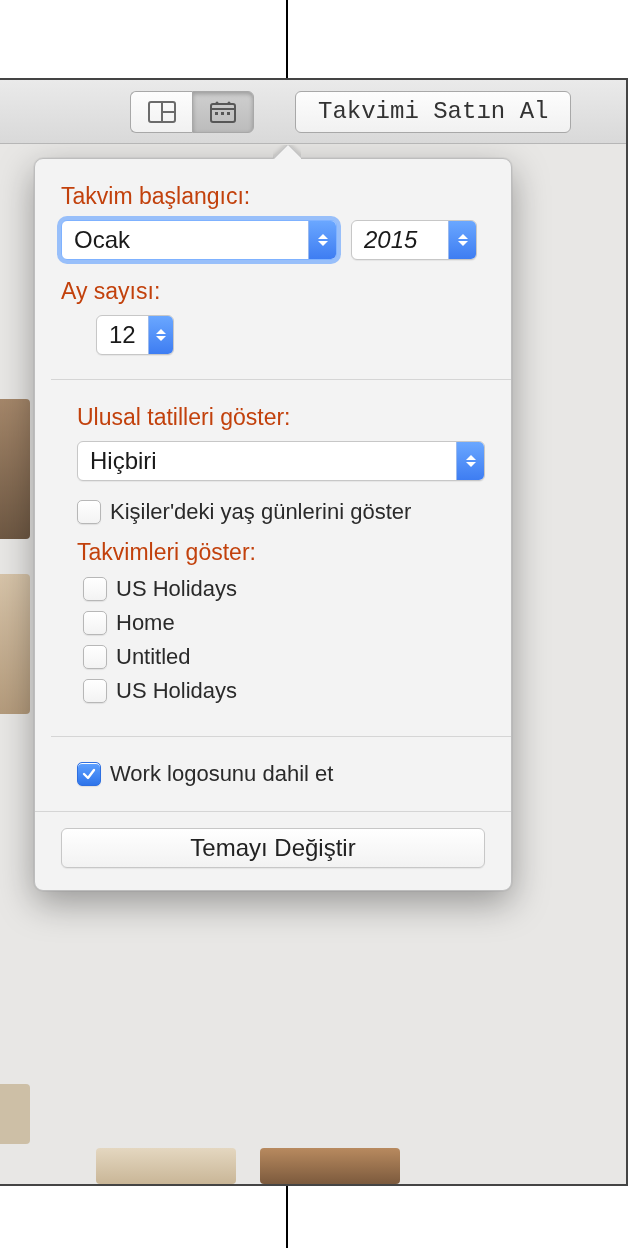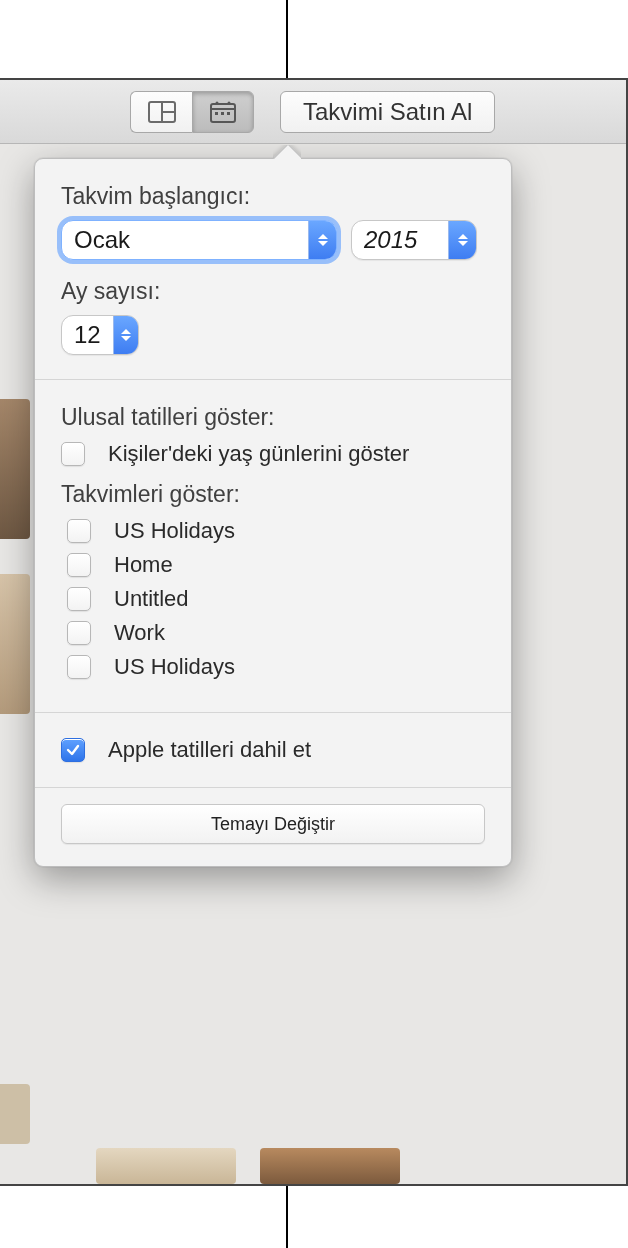--- a/index.html
+++ b/index.html
@@ -44,29 +44,29 @@
       display: flex; align-items: center; justify-content: center;
       color: #555;
     }
     .seg-btn.left { border-radius: 6px 0 0 6px; border-right: none; }
     .seg-btn.right { border-radius: 0 6px 6px 0; }
     .seg-btn.active {
       background: linear-gradient(#cfcfcf, #bcbcbc);
       box-shadow: inset 0 2px 4px rgba(0,0,0,.25);
     }
     .buy-btn {
-      margin-left: 26px;
+      margin-left: 41px;
       height: 42px;
       padding: 0 22px;
       background: linear-gradient(#fdfdfd, #f1f1f1);
       border: 1px solid #a8a8a8;
       border-radius: 6px;
       font-size: 24px;
       color: #333;
-      display: flex; align-items: center;
+      display: flex; align-items: center; font-family: Liberation Mono, monospace;
     }
 
     
     .content-strip {
       height: 1040px;
       background: #e8e7e5;
       position: relative;
       overflow: hidden;
     }
     .bg-thumb {
@@ -102,36 +102,36 @@
       position: absolute;
       left: 2px; top: 4px;
       width: 24px; height: 24px;
       background: #f3f3f3;
       border: 1px solid #bdbdbd;
       transform: rotate(45deg);
       box-shadow: -2px -2px 4px rgba(0,0,0,.12);
     }
 
     .section { padding: 24px 26px; }
-    .section + .section { border-top: 1px solid #d5d5d5; }
+    .section + .section { border-top: 1px solid #d5d5d5; margin-left: 16px; }
 
     .label {
       font-size: 23px;
-      color: #404040;
+      color: #c2410c;
       margin-bottom: 10px;
     }
     .row { display: flex; gap: 14px; align-items: center; margin-bottom: 18px; }
     .row:last-child { margin-bottom: 0; }
 
     
     .popup {
       display: flex; align-items: center;
       background: #fff;
       border: 1px solid #c7c7c7;
-      border-radius: 12px;
+      border-radius: 6px;
       height: 40px;
       box-shadow: 0 1px 1px rgba(0,0,0,.06);
       overflow: hidden;
     }
     .popup.focus { box-shadow: 0 0 0 4px rgba(76,148,255,.55); border-color: #7fb2ff; }
     .popup .val {
       flex: 1;
       padding: 0 12px;
       font-size: 24px;
       color: #1a1a1a;
@@ -148,26 +148,26 @@
     .popup .stepper .tri {
       width: 0; height: 0;
       border-left: 5px solid transparent;
       border-right: 5px solid transparent;
     }
     .popup .stepper .tri.up { border-bottom: 5px solid #fff; }
     .popup .stepper .tri.down { border-top: 5px solid #fff; }
 
     .popup.month { width: 276px; }
     .popup.year  { width: 126px; font-style: italic; }
-    .popup.count { width: 78px;  }
+    .popup.count { width: 78px; margin-left: 35px;  }
     .popup.wide  { width: 420px; }
 
     
     .chk-row {
-      display: flex; align-items: center; gap: 23px;
+      display: flex; align-items: center; gap: 9px;
       font-size: 22px; color: #2a2a2a;
       margin: 8px 0;
     }
     .chk {
       width: 24px; height: 24px;
       border: 1px solid #b7b7b7;
       border-radius: 5px;
       background: linear-gradient(#fff, #f3f3f3);
       box-shadow: inset 0 1px 0 #fff, 0 1px 1px rgba(0,0,0,.08);
       display: flex; align-items: center; justify-content: center;
@@ -182,21 +182,21 @@
 
     .cal-list { padding-left: 6px; }
 
     .footer-sec { padding: 16px 26px 22px; border-top: 1px solid #d5d5d5; }
     .theme-btn {
       width: 100%;
       height: 40px;
       background: linear-gradient(#ffffff, #f2f2f2);
       border: 1px solid #c7c7c7;
       border-radius: 6px;
-      font-size: 18px;
+      font-size: 24px;
       color: #222;
       box-shadow: 0 1px 1px rgba(0,0,0,.06);
     }
 
     
     .ticon { width: 28px; height: 22px; }
   </style>
 </head>
 <body>
 
@@ -267,20 +267,29 @@
             <div class="stepper">
               <div class="tri up"></div>
                 <div class="tri down"></div>
             </div>
           </div>
         </div>
       </div>
 
       <div class="section">
         <div class="label">Ulusal tatilleri göster:</div>
+        <div class="row">
+          <div class="popup wide">
+            <div class="val">Hiçbiri</div>
+            <div class="stepper">
+              <div class="tri up"></div>
+                <div class="tri down"></div>
+            </div>
+          </div>
+        </div>
 
         <div class="chk-row">
           <div class="chk">
             
           </div>
           <span>Kişiler'deki yaş günlerini göster</span>
         </div>
 
         <div class="label" style="margin-top:14px">Takvimleri göster:</div>
         <div class="cal-list">
@@ -294,44 +303,38 @@
             <div class="chk">
               
             </div>
             <span>Home</span>
           </div>
           <div class="chk-row">
             <div class="chk">
               
             </div>
             <span>Untitled</span>
-          </div>
-          <div class="chk-row">
-            <div class="chk">
-              
-            </div>
-            <span>Work</span>
           </div>
           <div class="chk-row">
             <div class="chk">
               
             </div>
             <span>US Holidays</span>
           </div>
         </div>
       </div>
 
       <div class="section" style="padding-top:16px;padding-bottom:16px">
         <div class="chk-row">
           <div class="chk checked">
             <svg width="16" height="16" viewBox="0 0 16 16">
                 <path d="M3 8 L7 12 L13 4" stroke="#fff" stroke-width="2.4" fill="none" stroke-linecap="round" stroke-linejoin="round"></path>
               </svg>
           </div>
-          <span>Apple tatilleri dahil et</span>
+          <span>Work logosunu dahil et</span>
         </div>
       </div>
 
       <div class="footer-sec">
         <button class="theme-btn">
           <span>Temayı Değiştir</span>
         </button>
       </div>
 
     </div>

